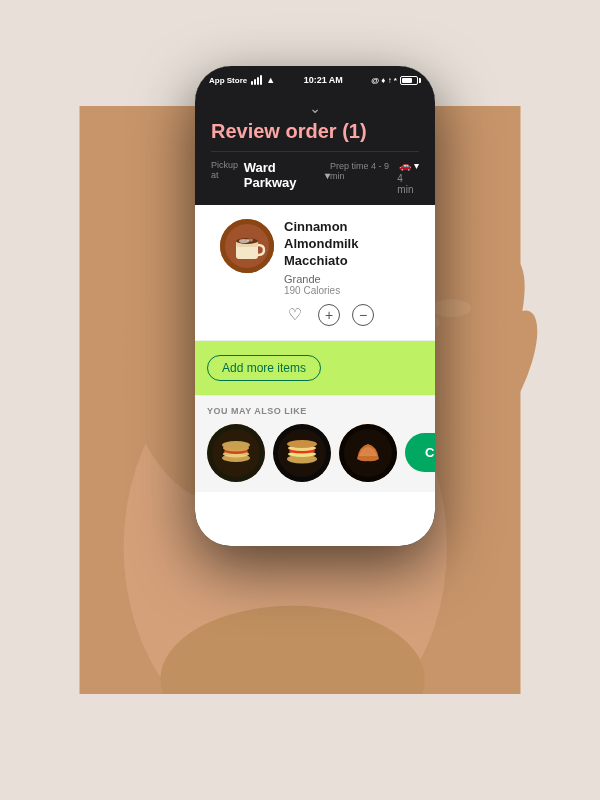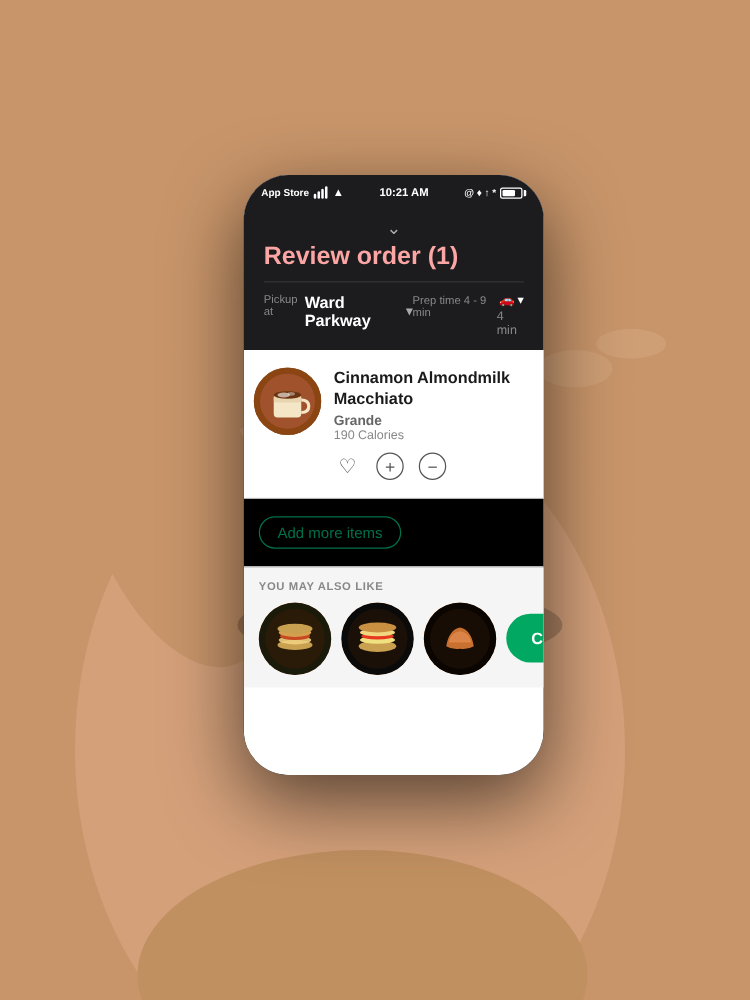--- a/index.html
+++ b/index.html
@@ -11,23 +11,23 @@
       align-items: center;
       justify-content: center;
       overflow: hidden;
       font-family: -apple-system, BlinkMacSystemFont, 'Helvetica Neue', Arial, sans-serif;
     }
 
     
     .hand-container {
       position: relative;
       width: 600px;
-      height: 800px;
-      display: flex;
-      align-items: center;
+      height: 588px;
+      display: flex;
+      align-items: flex-start;
       justify-content: center;
     }
 
     
     .hand-svg {
       position: absolute;
       width: 100%;
       height: 100%;
       top: 0; left: 0;
     }
@@ -195,21 +195,21 @@
     .time-badge {
       font-size: 10px;
       color: #888;
     }
 
     
     .order-item {
       background: #fff;
       display: flex;
       align-items: flex-start;
-      padding: 14px 8px;
+      padding: 14px 25px;
       gap: 10px;
       border-bottom: 1px solid #eee;
     }
 
     .coffee-circle {
       width: 54px;
       height: 54px;
       border-radius: 50%;
       background: linear-gradient(135deg, #c8956a 0%, #a0724a 40%, #7a5030 70%, #5a3820 100%);
       display: flex;
@@ -225,21 +225,20 @@
       font-size: 13px;
       font-weight: 600;
       color: #1a1a1a;
       line-height: 1.3;
       margin-bottom: 3px;
     }
 
     .item-size {
       font-size: 11px;
       color: #666;
-      font-weight: bold;
     }
 
     .item-calories {
       font-size: 10px;
       color: #888;
       margin-bottom: 8px;
     }
 
     .item-actions {
       display: flex;
@@ -269,21 +268,21 @@
       display: flex;
       align-items: center;
       justify-content: center;
       color: #555;
       font-size: 14px;
       cursor: pointer;
     }
 
     
     .add-more-section {
-      background: #000000;
+      background: #bef264;
       padding: 14px 12px;
       border-bottom: 1px solid #eee;
     }
 
     .add-more-btn {
       border: 1.5px solid #00704a;
       border-radius: 20px;
       padding: 5px 14px;
       font-size: 12px;
       color: #00704a;

